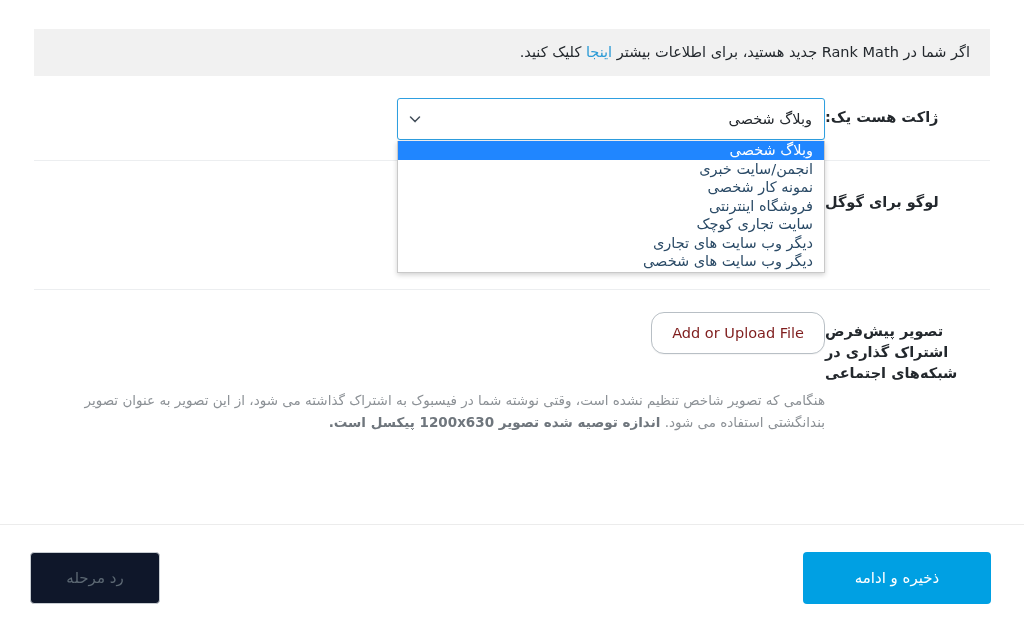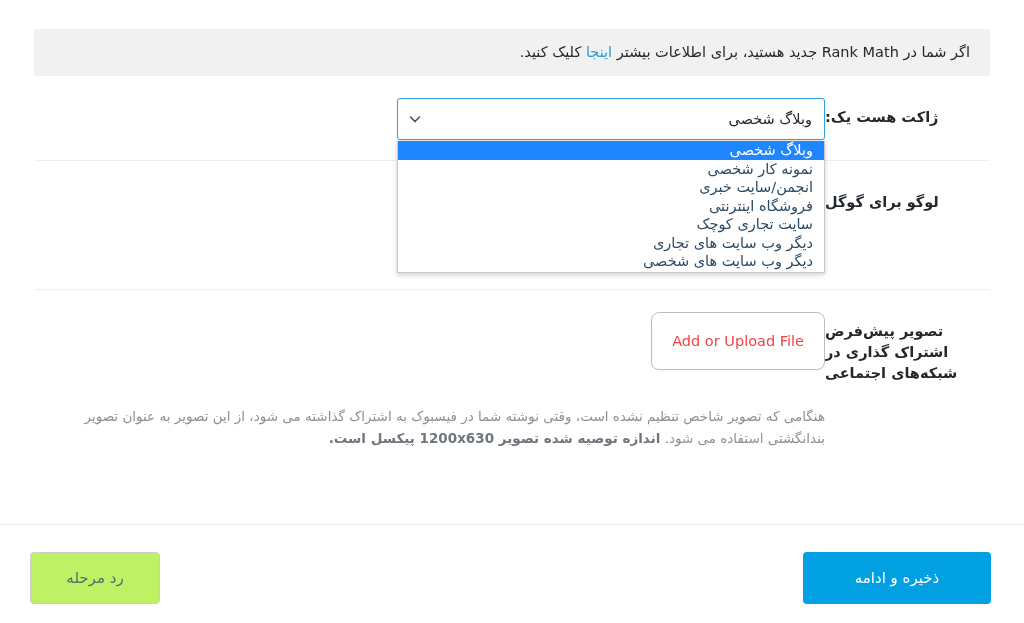--- a/index.html
+++ b/index.html
@@ -168,28 +168,28 @@
     color: #6f767d;
     font-weight: bold;
   }
 
   .logo-field {
     min-height: 86px;
   }
 
   
   .upload-btn {
-    height: 58px;
+    height: 42px;
     min-width: 163px;
     padding: 0 20px;
     box-sizing: border-box;
     background: #ffffff;
     border: 1px solid #b8bfc5;
-    border-radius: 8px;
-    color: #ef4444;
+    border-radius: 13px;
+    color: #7f1d1d;
     font-size: 14.5px;
     font-family: "DejaVu Sans", "Liberation Sans", sans-serif;
     direction: ltr;
     cursor: pointer;
     display: inline-flex;
     align-items: center;
     justify-content: center;
     box-shadow: 0 1px 1px rgba(0,0,0,0.04);
   }
 
@@ -222,21 +222,21 @@
     font-size: 15px;
     font-family: "DejaVu Sans", "Liberation Sans", sans-serif;
     cursor: pointer;
   }
   .btn-skip {
     position: absolute;
     left: 30px;
     top: 27px;
     width: 130px;
     height: 52px;
-    background: #bef264;
+    background: #0f172a;
     border: 1px solid #c8cdd2;
     border-radius: 4px;
     color: #5c6873;
     font-size: 15px;
     font-family: "DejaVu Sans", "Liberation Sans", sans-serif;
     cursor: pointer;
   }
 </style>
 </head>
 <body>
@@ -258,22 +258,22 @@
             <span class="select-value">وبلاگ شخصی</span>
             <span class="chev">
               <svg width="14" height="14" viewBox="0 0 14 14" aria-hidden="true">
                 <path d="M2.5 5 L7 9.6 L11.5 5" fill="none" stroke="#44505b" stroke-width="1.5" stroke-linecap="round" stroke-linejoin="round"></path>
               </svg>
             </span>
           </div>
 
           <div class="dropdown">
             <div class="dd-item sel">وبلاگ شخصی</div>
+            <div class="dd-item">انجمن/سایت خبری</div>
             <div class="dd-item">نمونه کار شخصی</div>
-            <div class="dd-item">انجمن/سایت خبری</div>
             <div class="dd-item">فروشگاه اینترنتی</div>
             <div class="dd-item">سایت تجاری کوچک</div>
             <div class="dd-item">دیگر وب سایت های تجاری</div>
             <div class="dd-item">دیگر وب سایت های شخصی</div>
           </div>
 
         </div>
       </div>
     </div>
 

